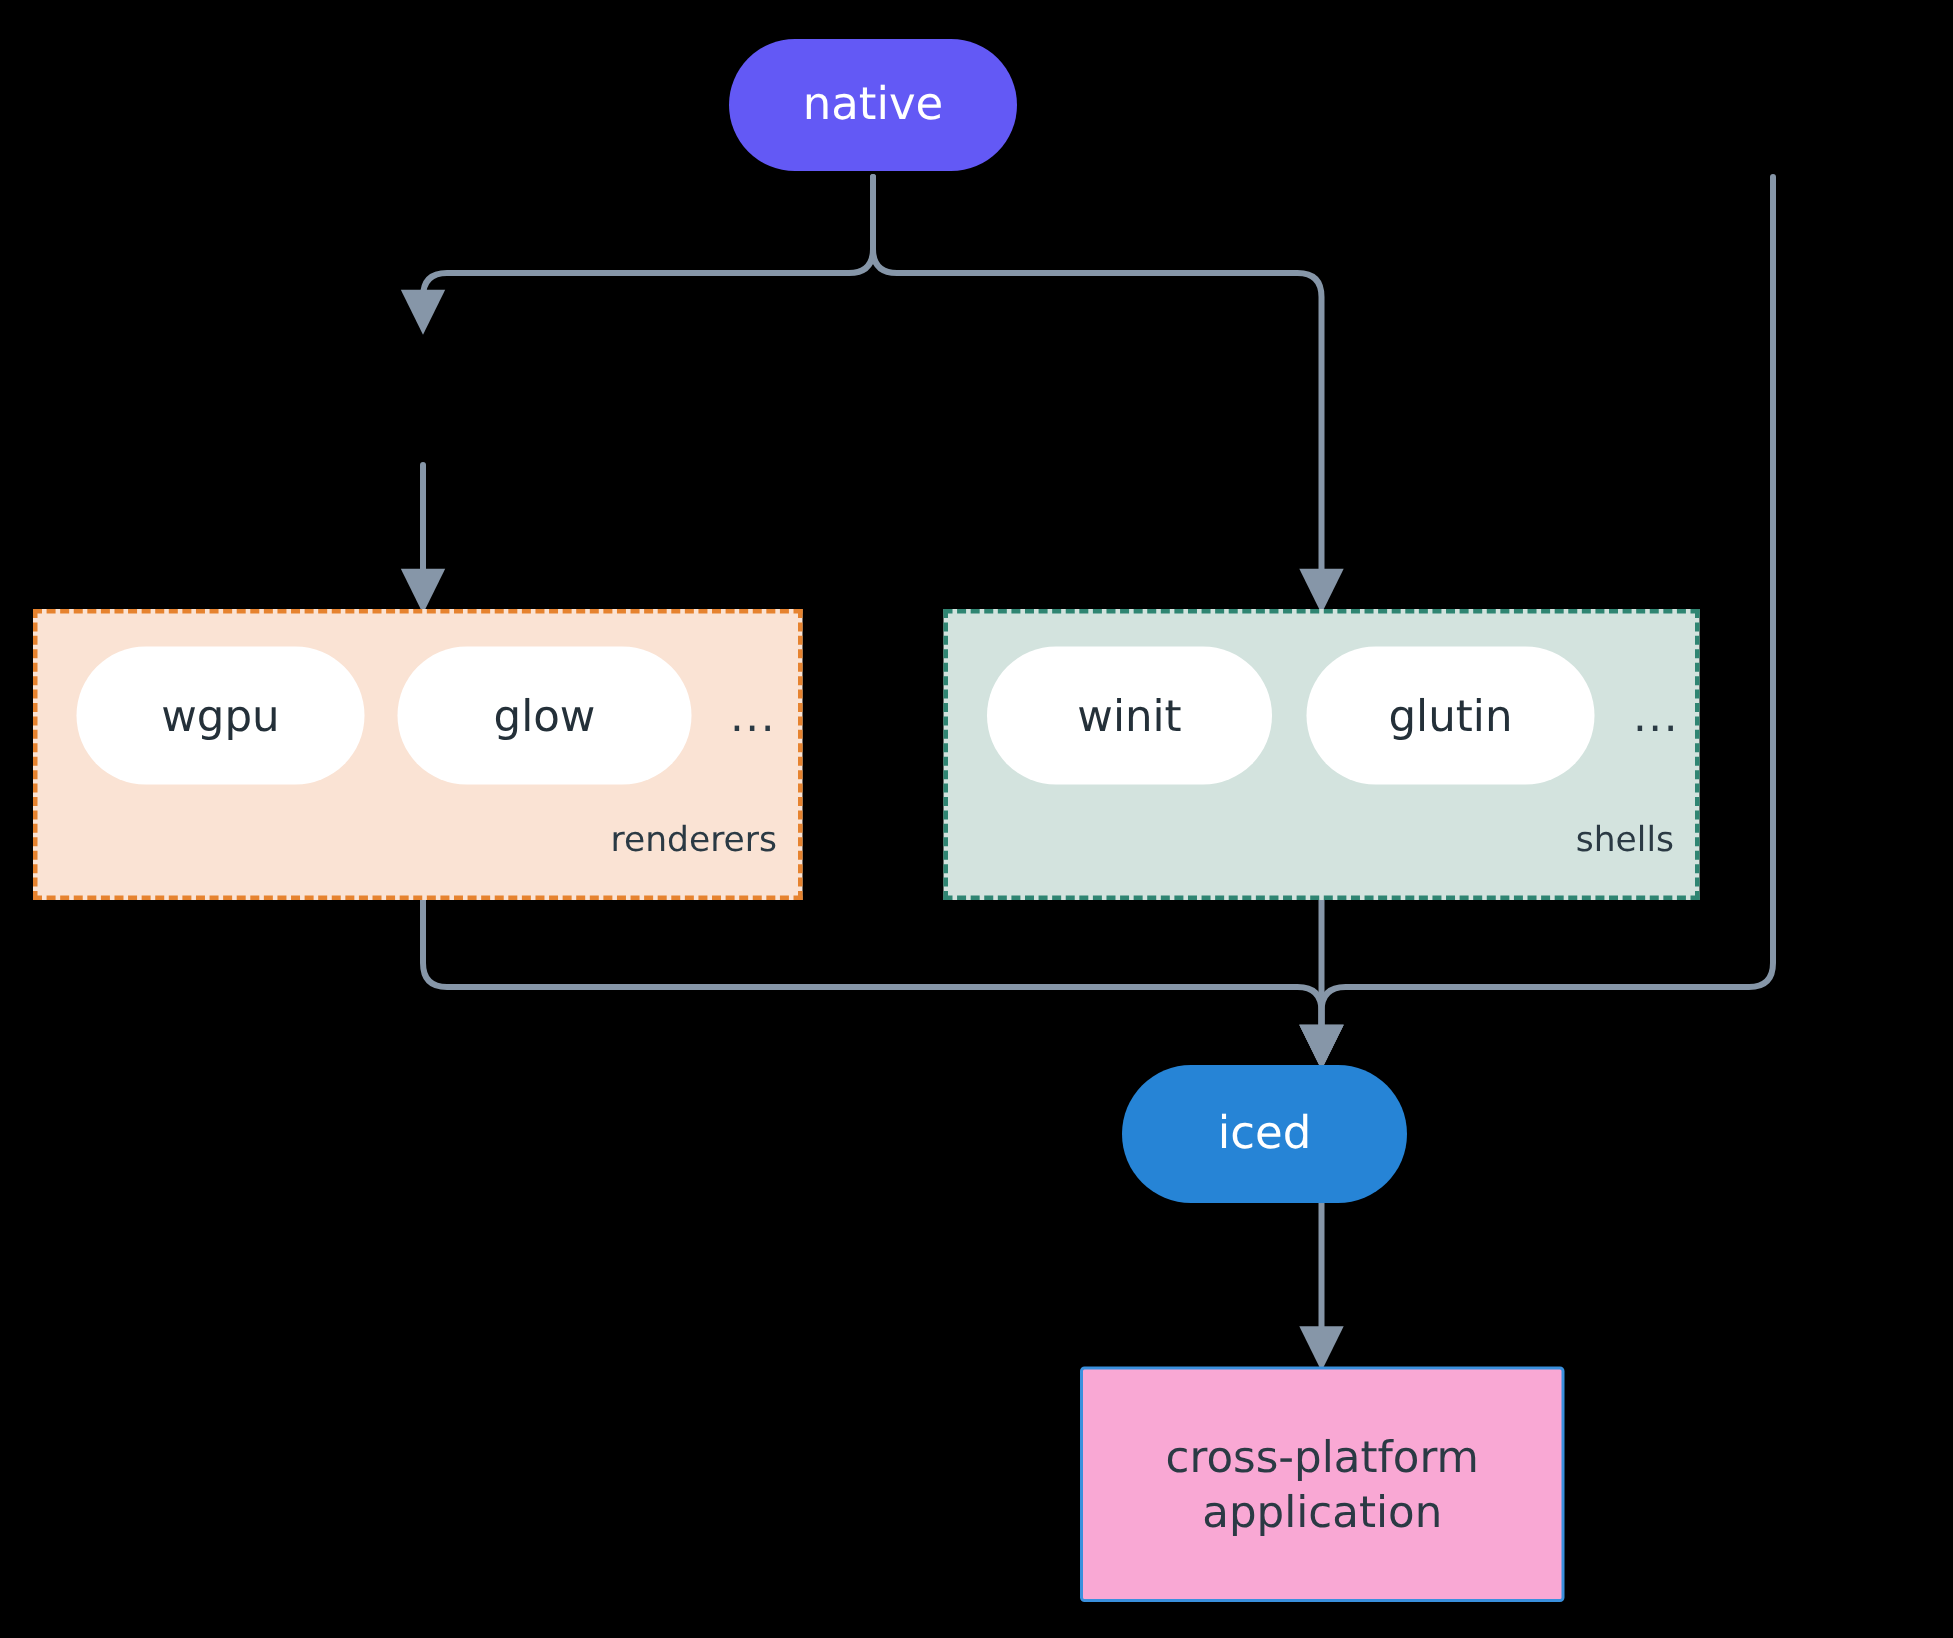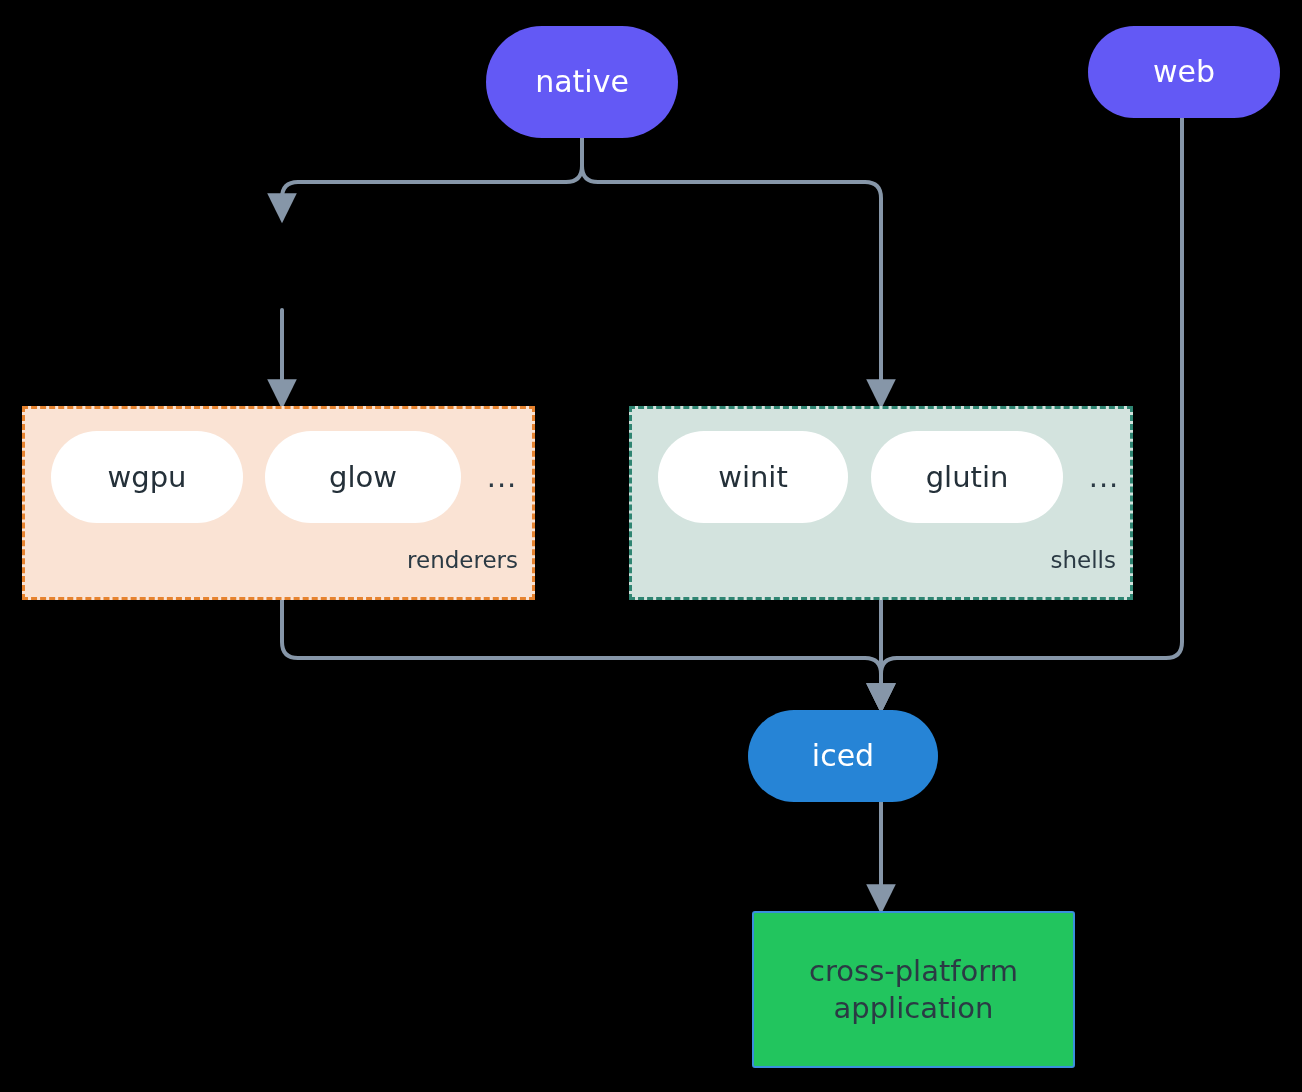--- a/index.html
+++ b/index.html
@@ -58,26 +58,25 @@
     font-size: 30px;
   }
   
   .iced-node {
     background: #2684d6;
     color: #ffffff;
     font-size: 30px;
   }
   
   .app-node {
-    background: #22c55e;
+    background: #f9a8d4;
     color: #2b3a44;
     border: 2px solid #3a90dd;
     border-radius: 3px;
     font-size: 29px;
-    margin-left: 32px;
   }
 
   
   .cluster {
     position: absolute;
     box-sizing: border-box;
   }
   .cluster-renderers {
     background: #fae3d4;
     border: 3px dashed #e6832f;
@@ -137,27 +136,24 @@
       <path d="M282,600 L282,642 Q282,658 298,658 L865,658 Q881,658 881,674 L881,702" marker-end="url(#arrowhead)"></path>
 
       <path d="M881,600 L881,702" marker-end="url(#arrowhead)"></path>
 
       <path d="M1182,118 L1182,642 Q1182,658 1166,658 L897,658 Q881,658 881,674 L881,702" marker-end="url(#arrowhead)"></path>
 
       <path d="M881,802 L881,903" marker-end="url(#arrowhead)"></path>
     </g>
   </svg>
 
-  <div class="node pill platform-node" style="left:486px; top:26px; width:192px; height:112px;">
+  <div class="node pill platform-node" style="left:486px; top:26px; width:192px; height:88px;">
     <span class="node-label">native</span>
   </div>
 
-  <div class="node pill platform-node" style="left:1088px; top:26px; width:192px; height:92px;">
-    <span class="node-label">web</span>
-  </div>
 
 
   <div class="cluster cluster-renderers" style="left:22px; top:406px; width:513px; height:194px;">
     <div class="leaf" style="left:240px; top:22px; width:196px; height:92px;">
       <span>glow</span>
     </div>
     <div class="leaf" style="left:26px; top:22px; width:192px; height:92px;">
       <span>wgpu</span>
     </div>
     <div class="ellipsis" style="left:452px; top:22px; width:50px; height:92px;">...</div>

